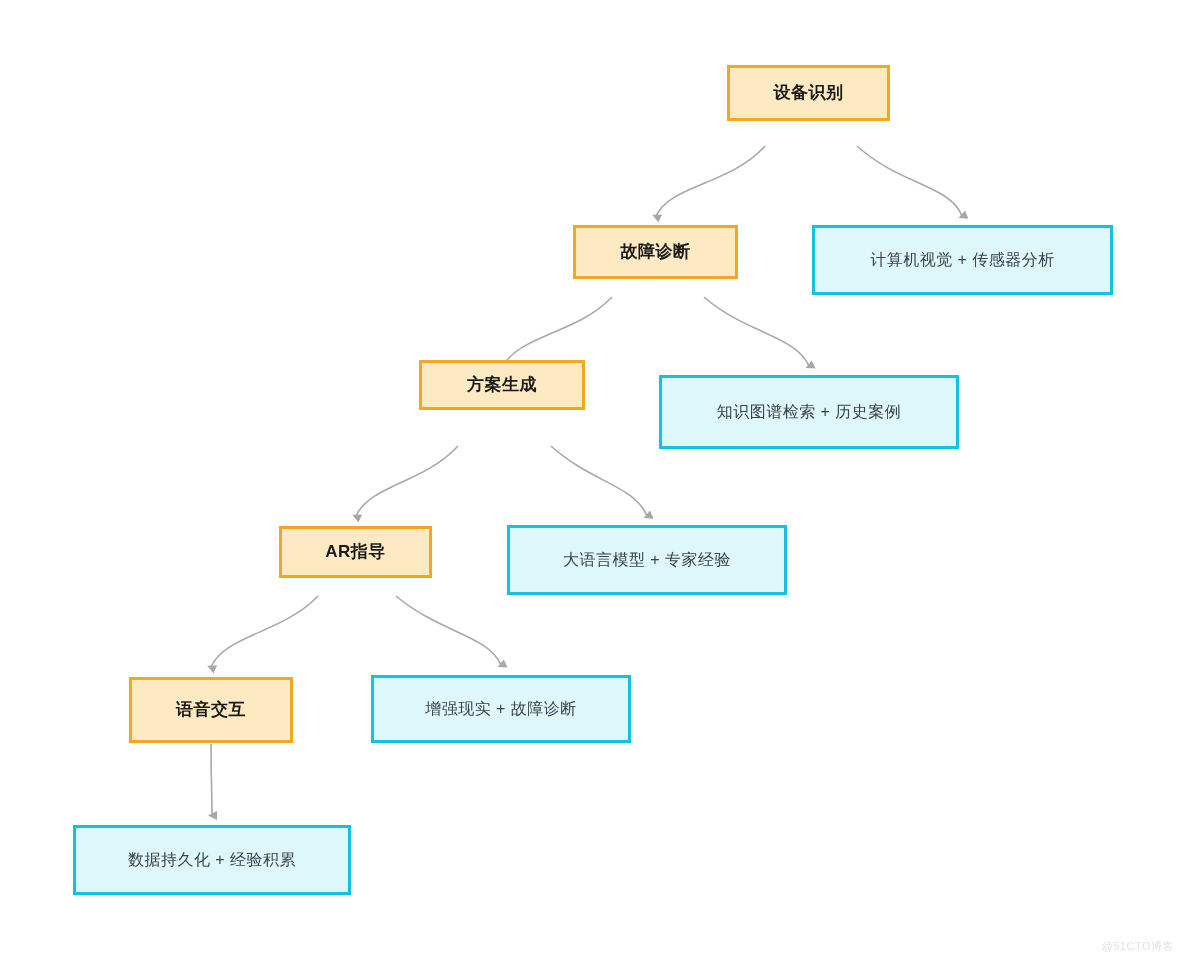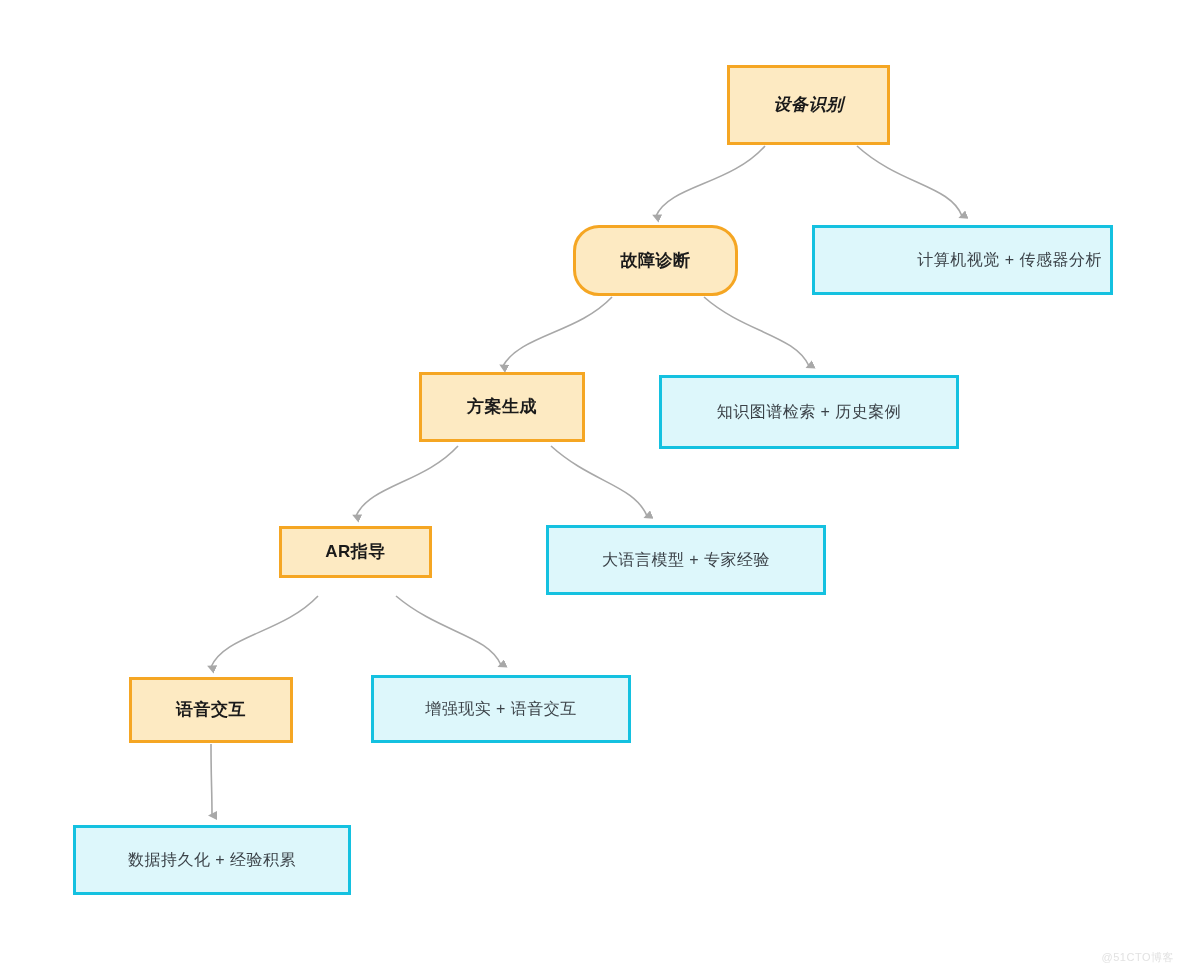--- a/index.html
+++ b/index.html
@@ -52,21 +52,21 @@
     background: #ddf7fb;
     border: 3px solid #14c1e0;
     color: #3b4248;
     font-weight: normal;
     font-size: 16px;
     letter-spacing: 0.5px;
   }
   #watermark {
     position: absolute;
     right: 10px;
-    bottom: 5px;
+    bottom: 16px;
     font-size: 11px;
     color: #e2e2e2;
     letter-spacing: 0.5px;
     z-index: 3;
     user-select: none;
   }
 </style>
 </head>
 <body>
 
@@ -85,46 +85,46 @@
         <path d="M 704 297 C 745 333 795 335 809 366" fill="none" stroke="#a8a8a8" stroke-width="1.6" marker-end="url(#arrowhead)"></path>
         <path d="M 458 446 C 424 483 370 485 356 516" fill="none" stroke="#a8a8a8" stroke-width="1.6" marker-end="url(#arrowhead)"></path>
         <path d="M 551 446 C 592 483 634 485 647 516" fill="none" stroke="#a8a8a8" stroke-width="1.6" marker-end="url(#arrowhead)"></path>
         <path d="M 318 596 C 283 633 225 635 211 667" fill="none" stroke="#a8a8a8" stroke-width="1.6" marker-end="url(#arrowhead)"></path>
         <path d="M 396 596 C 440 633 488 635 501 665" fill="none" stroke="#a8a8a8" stroke-width="1.6" marker-end="url(#arrowhead)"></path>
         <path d="M 211 744 C 211 780 212 790 212 815" fill="none" stroke="#a8a8a8" stroke-width="1.6" marker-end="url(#arrowhead)"></path>
       </g>
   </svg>
 
   <div id="node-group">
-      <div class="node node-process" style="left: 727px; top: 65px; width: 163px; height: 80px; font-style: italic;">
+      <div class="node node-process" style="left: 727px; top: 65px; width: 163px; height: 56px;">
         <span class="node-label">设备识别</span>
       </div>
-      <div class="node node-process" style="left: 573px; top: 225px; width: 165px; height: 71px; border-radius: 26px;">
+      <div class="node node-process" style="left: 573px; top: 225px; width: 165px; height: 54px;">
         <span class="node-label">故障诊断</span>
       </div>
-      <div class="node node-tech" style="left: 812px; top: 225px; width: 301px; height: 70px; justify-content: flex-end;">
+      <div class="node node-tech" style="left: 812px; top: 225px; width: 301px; height: 70px;">
         <span class="node-label">计算机视觉 + 传感器分析</span>
       </div>
-      <div class="node node-process" style="left: 419px; top: 372px; width: 166px; height: 70px; text-align: center;">
+      <div class="node node-process" style="left: 419px; top: 360px; width: 166px; height: 50px; text-align: center;">
         <span class="node-label">方案生成</span>
       </div>
       <div class="node node-tech" style="left: 659px; top: 375px; width: 300px; height: 74px;">
         <span class="node-label">知识图谱检索 + 历史案例</span>
       </div>
       <div class="node node-process" style="left: 279px; top: 526px; width: 153px; height: 52px;">
         <span class="node-label">AR指导</span>
       </div>
-      <div class="node node-tech" style="left: 507px; top: 525px; width: 280px; height: 70px; margin-left: 39px;">
+      <div class="node node-tech" style="left: 507px; top: 525px; width: 280px; height: 70px;">
         <span class="node-label">大语言模型 + 专家经验</span>
       </div>
       <div class="node node-process" style="left: 129px; top: 677px; width: 164px; height: 66px;">
         <span class="node-label">语音交互</span>
       </div>
       <div class="node node-tech" style="left: 371px; top: 675px; width: 260px; height: 68px;">
-        <span class="node-label">增强现实 + 语音交互</span>
+        <span class="node-label">增强现实 + 故障诊断</span>
       </div>
       <div class="node node-tech" style="left: 73px; top: 825px; width: 278px; height: 70px; text-align: right;">
         <span class="node-label">数据持久化 + 经验积累</span>
       </div>
     </div>
 
   <div id="watermark">@51CTO博客</div>
 </div>
 
 </body></html>

